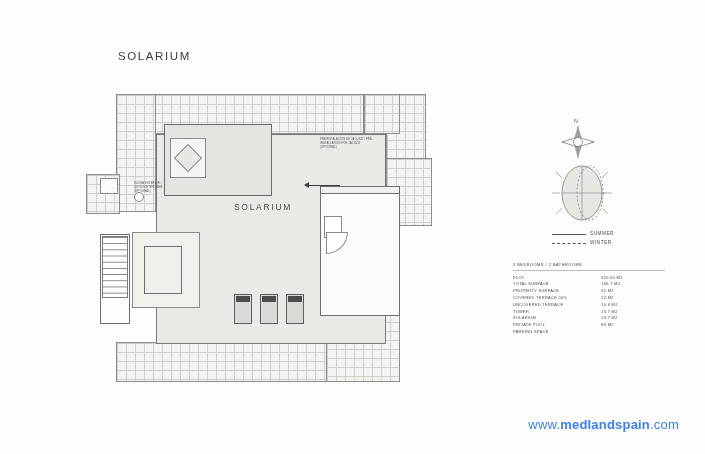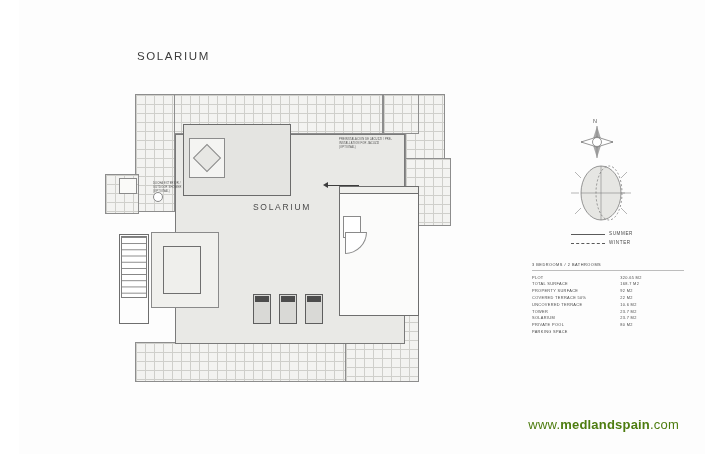--- a/index.html
+++ b/index.html
@@ -8,21 +8,20 @@
     width: 705px; height: 454px;
     background: #ffffff;
     font-family: "Liberation Sans", sans-serif;
     color: #3a3a3a;
     position: relative;
     overflow: hidden;
   }
   .page {
     position: absolute; inset: 0;
     background: #fdfdfd;
-    margin-left: 19px;
   }
   
   .title {
     position: absolute;
     left: 118px; top: 50px;
     font-size: 11.5px;
     letter-spacing: 1.6px;
     color: #3c3c3c;
     font-weight: 400;
   }
@@ -176,21 +175,21 @@
     font-size: 3.9px;
     letter-spacing: .35px;
     vertical-align: top;
   }
   .specs td.val { text-align: left; width: 42%; }
   
   .watermark {
     position: absolute;
     right: 26px; bottom: 22px;
     font-size: 13px;
-    color: #4d7c0f;
+    color: #3b82f6;
     letter-spacing: .2px;
   }
   .watermark b { font-weight: 700; }
 </style>
 </head>
 <body>
 
 <div class="page">
 
   <div class="title">SOLARIUM</div>

